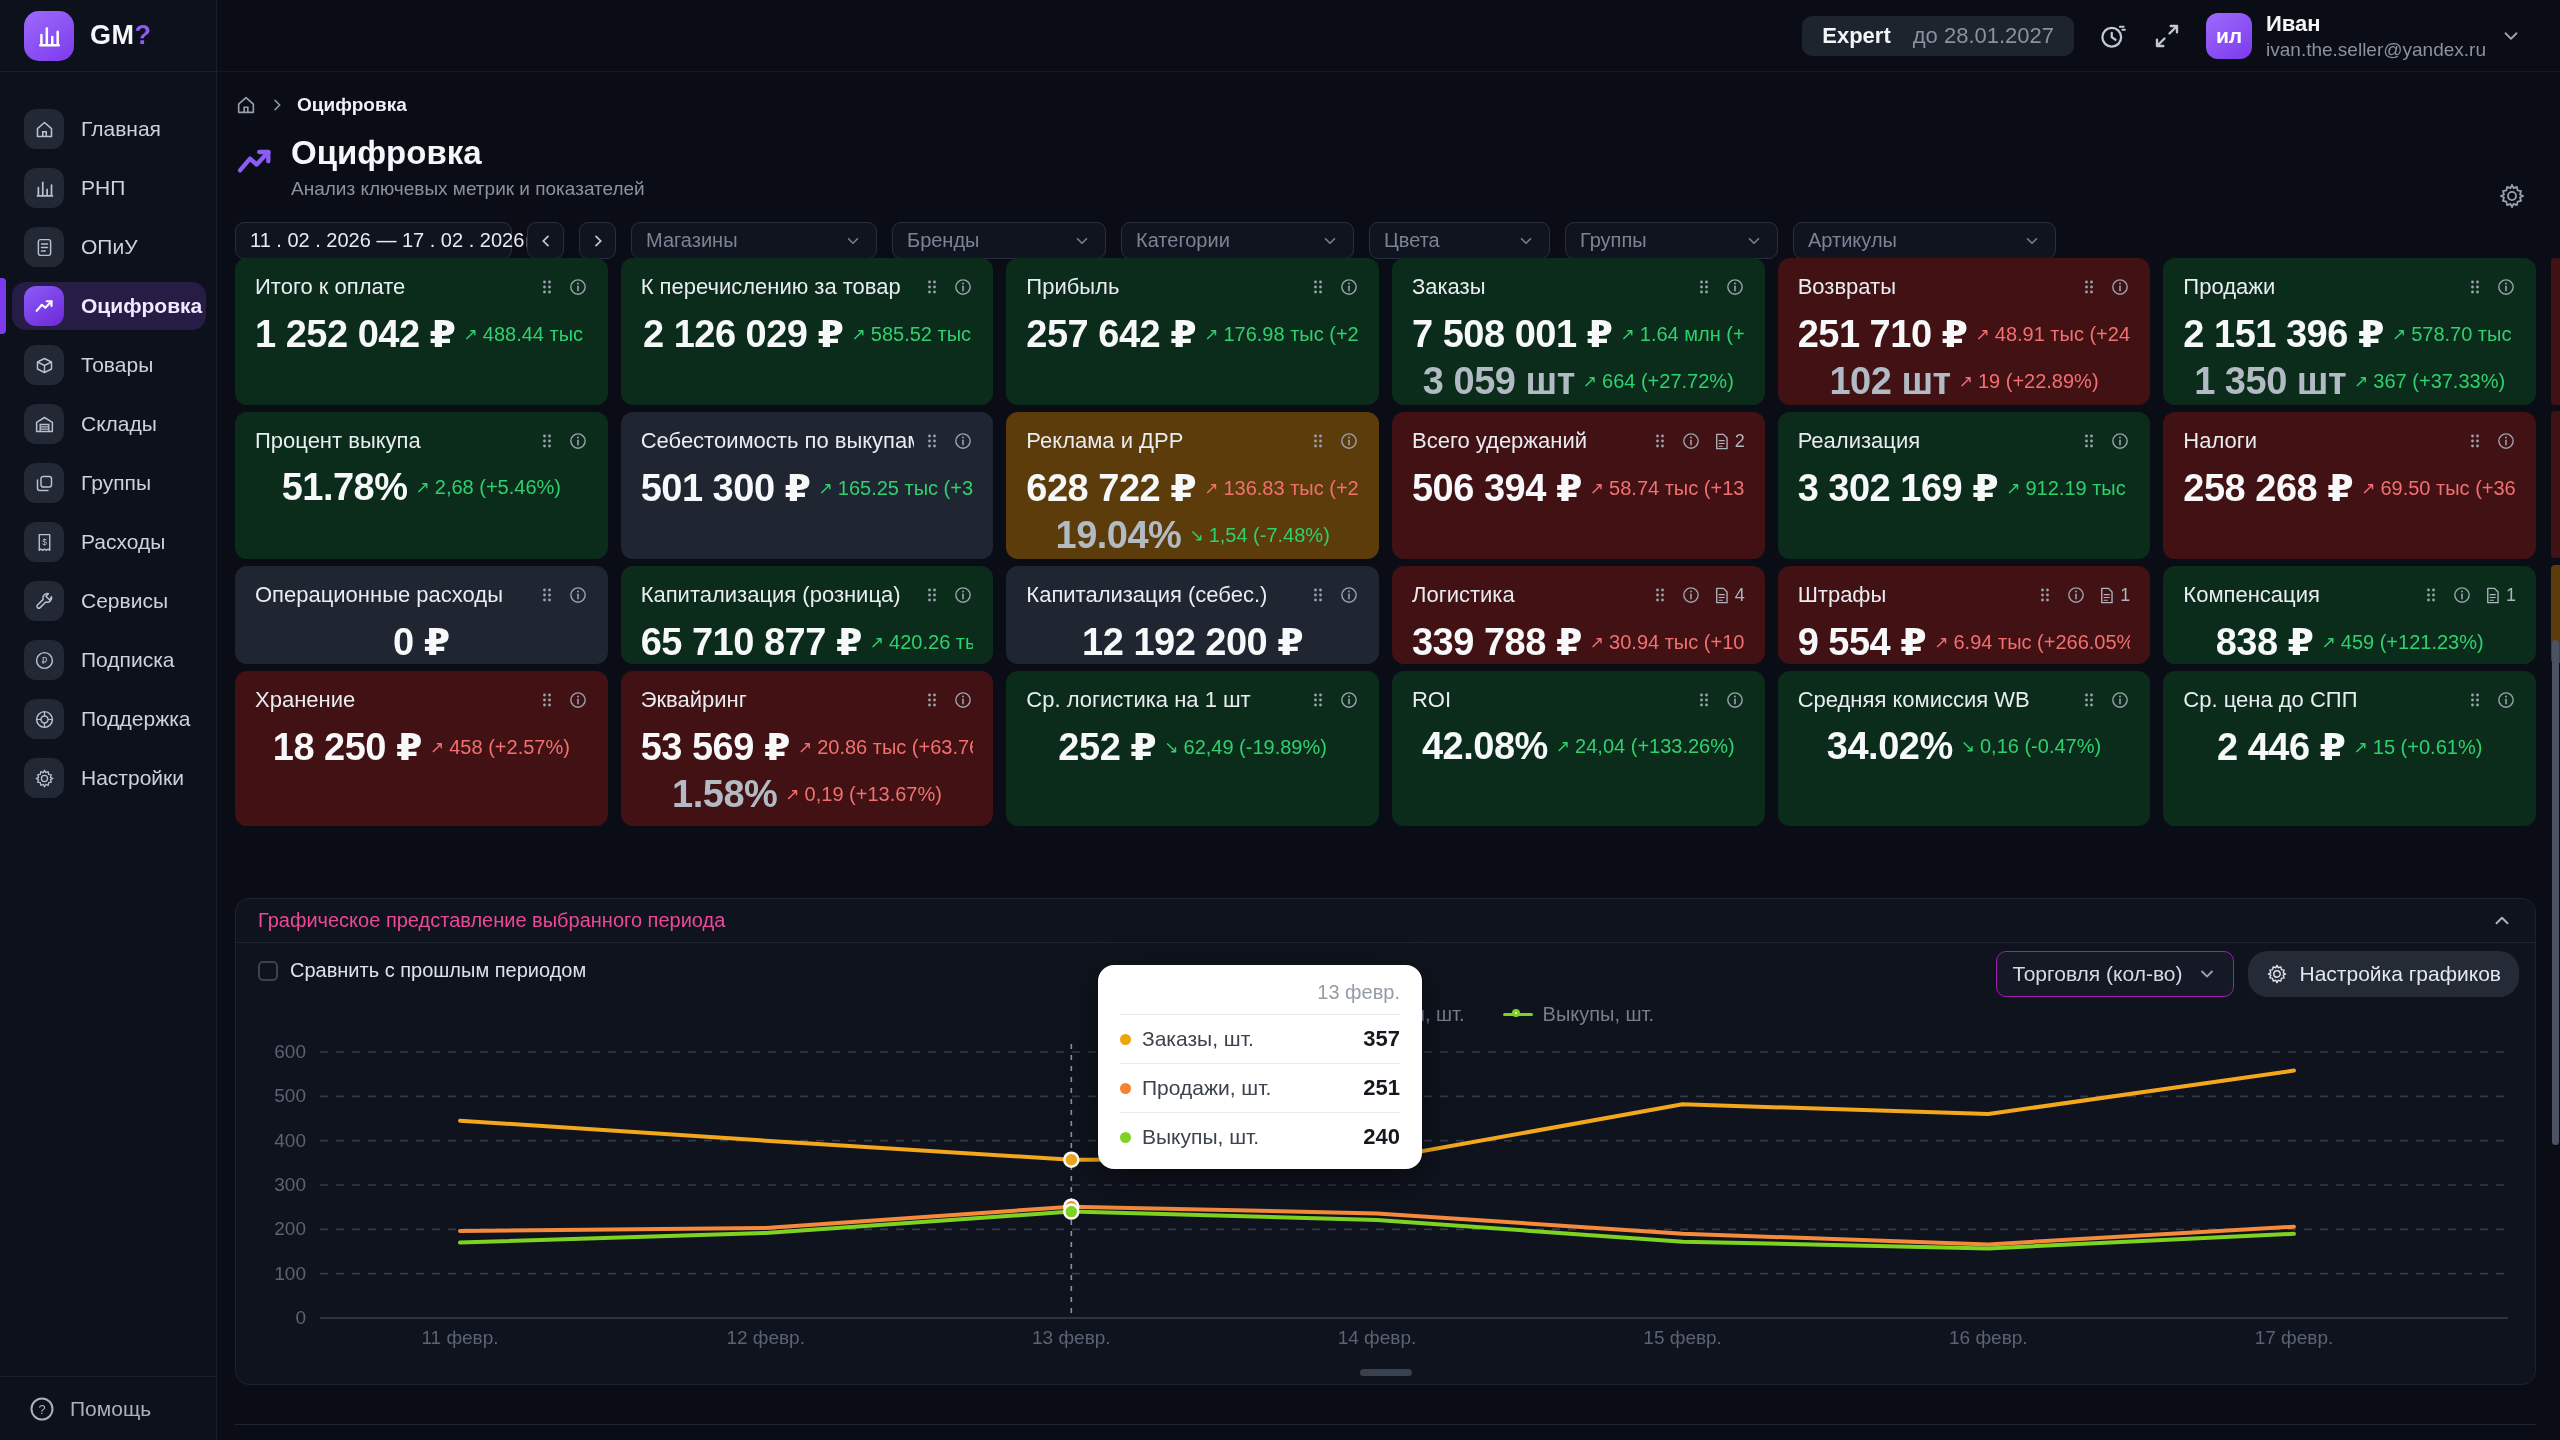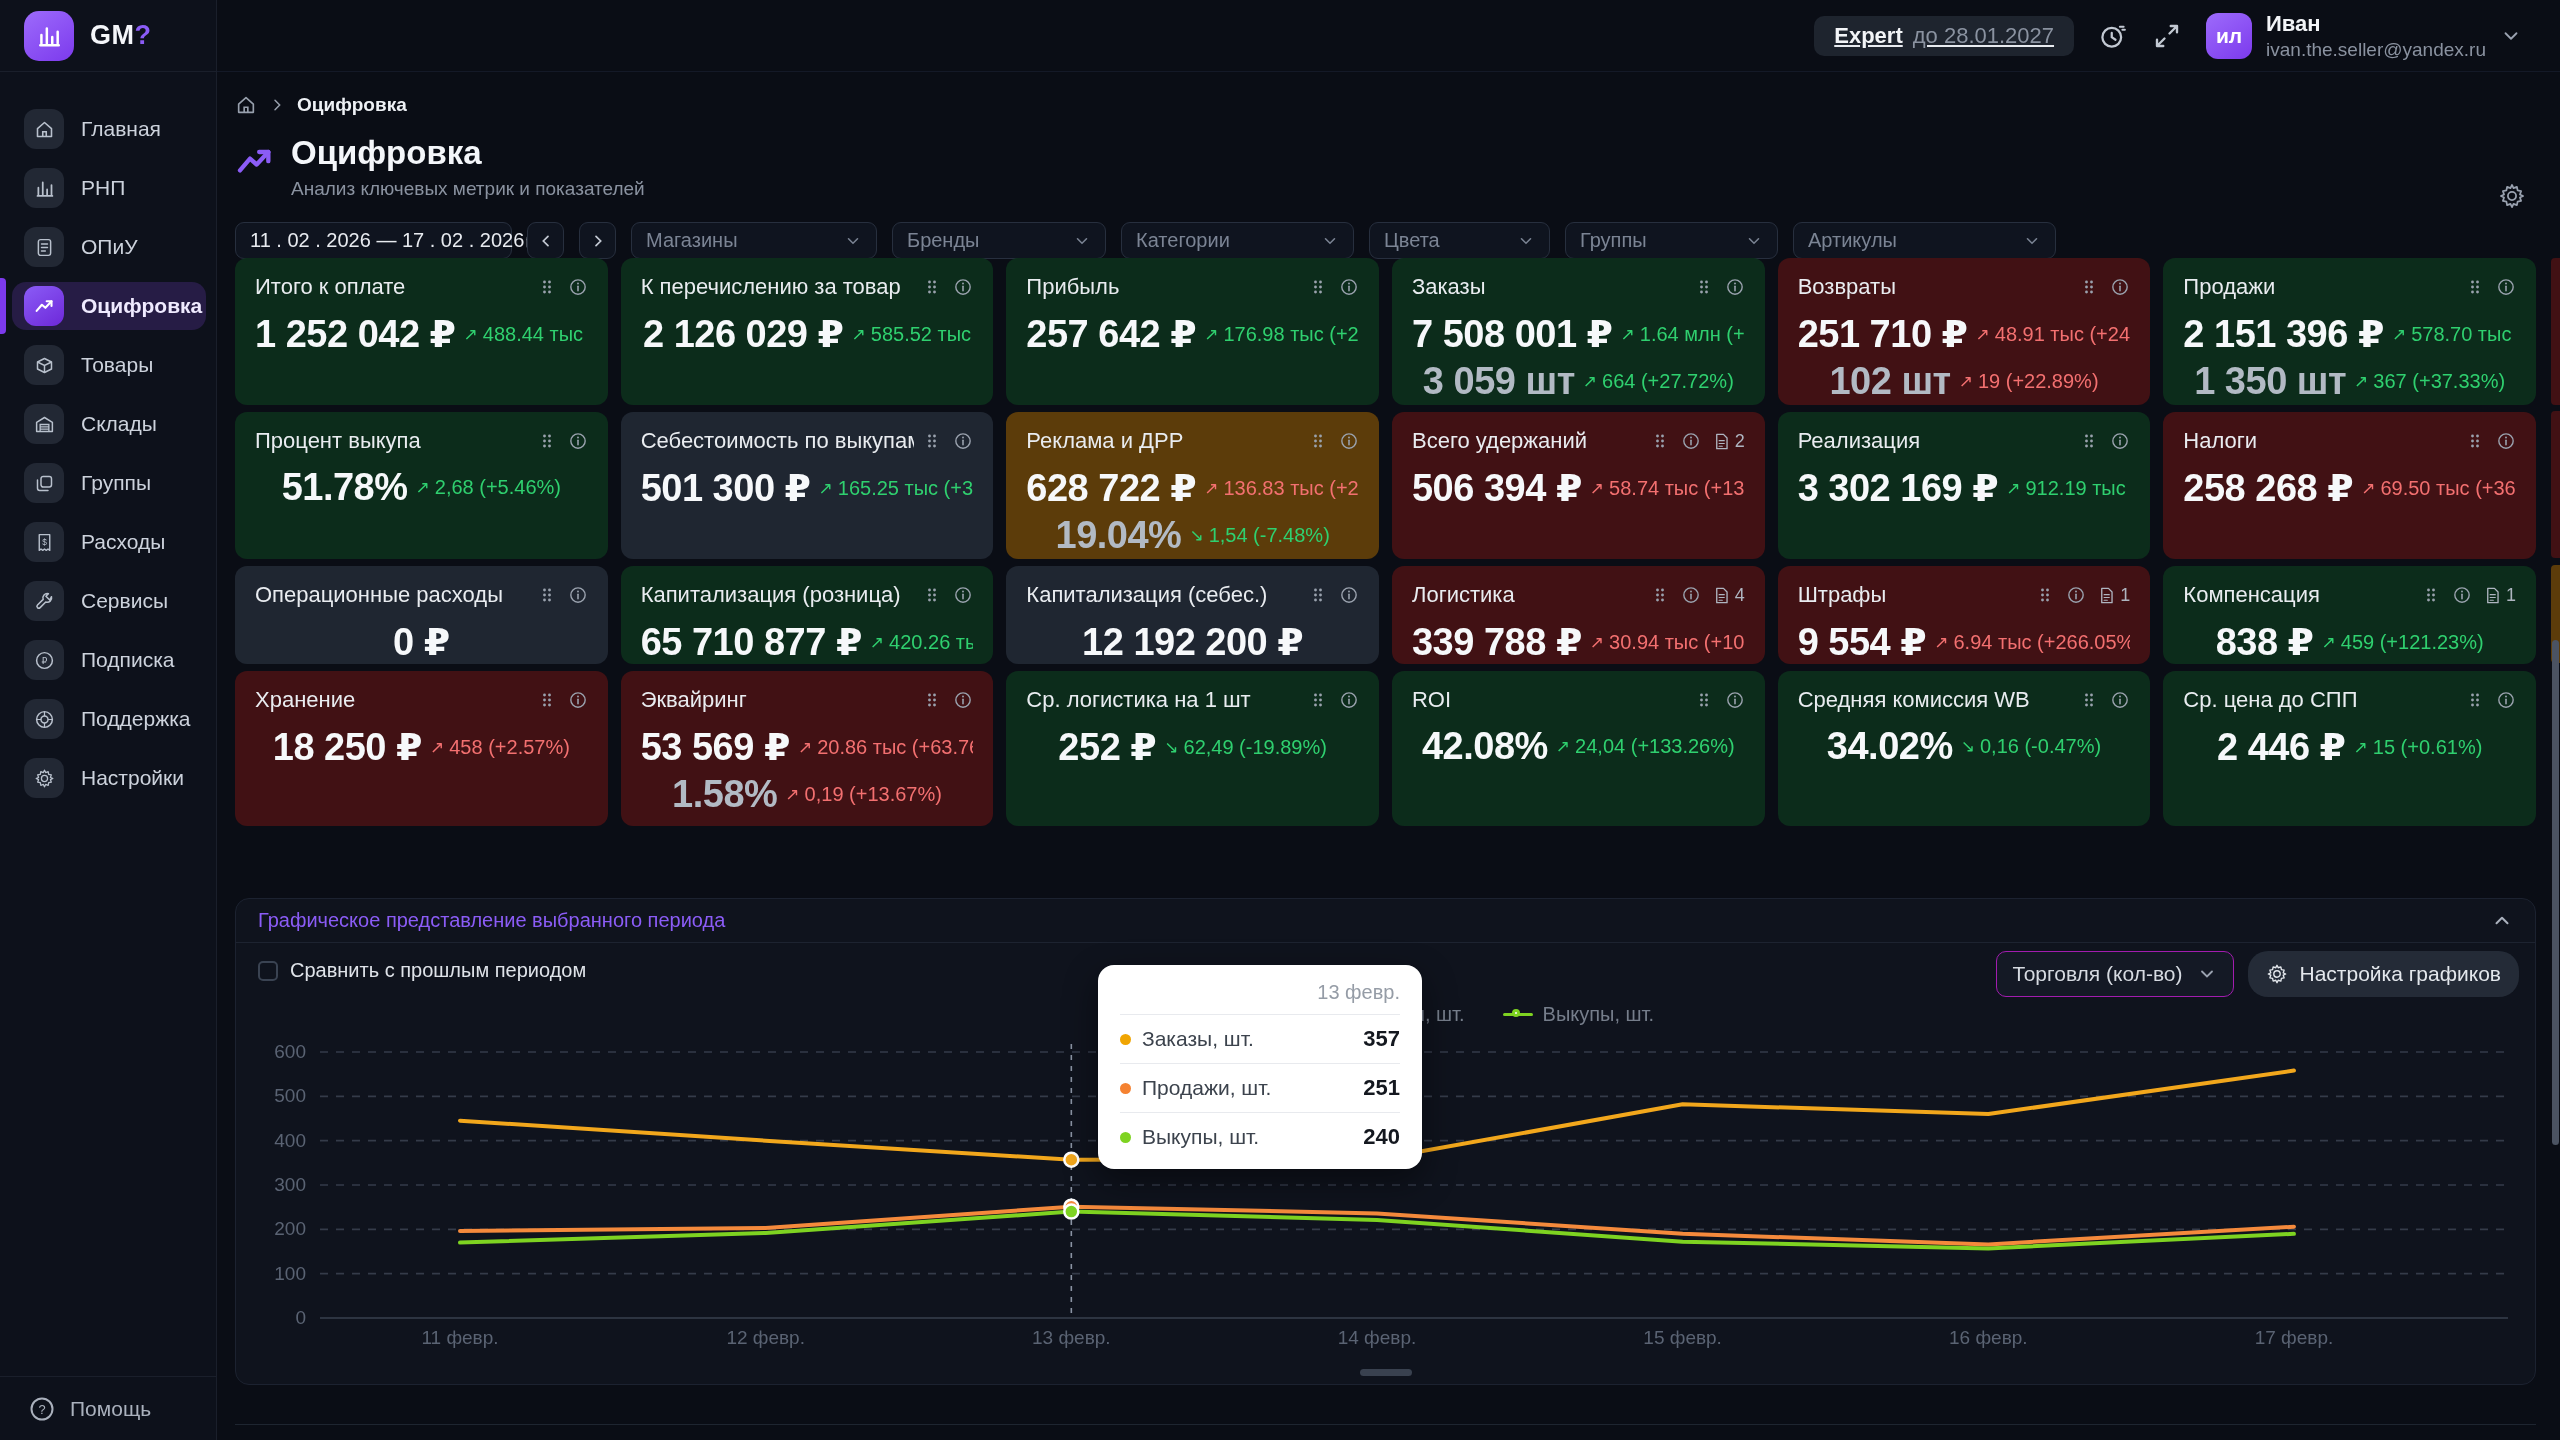--- a/index.html
+++ b/index.html
@@ -35,21 +35,21 @@
   .help-row { border-top:1px solid #1a1f2b; height:64px; display:flex; align-items:center; gap:14px; padding-left:28px; color:#aab1bd; cursor:pointer; }
   .help-row svg { width:28px; height:28px; }
   .help-row .lbl { font-size:21px; }
 
   
   .topbar {
     position:absolute; left:217px; top:0; width:2343px; height:72px;
     border-bottom:1px solid #141927;
     display:flex; align-items:center; justify-content:flex-end; gap:24px; padding-right:38px;
   }
-  .plan-badge { background:#1e242e; border-radius:10px; height:40px; display:flex; align-items:center; gap:10px; padding:16px 20px; cursor:pointer;text-decoration:underline; }
+  .plan-badge { background:#1e242e; border-radius:10px; height:40px; display:flex; align-items:center; gap:22px; padding:16px 20px; cursor:pointer; }
   .plan-badge .nm { font-size:22px; font-weight:700; color:#f2f4f7; }
   .plan-badge .until { font-size:22px; color:#8a92a0; }
   .hicon { color:#c2c8d2; width:30px; height:30px; cursor:pointer; }
   .hicon svg { width:30px; height:30px; }
   .user-box { display:flex; align-items:center; gap:14px; cursor:pointer; }
   .avatar { width:46px; height:46px; border-radius:12px; background:linear-gradient(145deg,#9d6bfb,#7c3aed); color:#fff; font-size:21px; font-weight:700; display:flex; align-items:center; justify-content:center; }
   .user-meta .nm { font-size:22px; font-weight:700; color:#f2f4f7; }
   .user-meta .em { font-size:19px; color:#8a92a0; margin-top:2px; }
   .chev { color:#9aa2b0; }
   .chev svg { width:22px; height:22px; }
@@ -103,21 +103,21 @@
   .chg-green { color:#2fd06f; }
   .chg-red { color:#f37070; }
 
   
   .sliver { position:absolute; right:0; width:9px; border-radius:4px 0 0 4px; }
   .scroll-thumb { position:absolute; right:1px; top:640px; width:7px; height:505px; border-radius:4px; background:#4b5362; cursor:pointer; }
 
   
   .chart-panel { position:absolute; left:18px; top:826px; width:2301px; height:487px; background:#0f131d; border:1px solid #1c2230; border-radius:14px; }
   .panel-header { position:absolute; left:0; right:0; top:0; height:44px; border-bottom:1px solid #1d2330; display:flex; align-items:center; justify-content:space-between; padding:0 22px; }
-  .panel-title { font-size:20px; color:#8b5cf6; }
+  .panel-title { font-size:20px; color:#ec4899; }
   .collapse-chev { color:#aab1bd; cursor:pointer; }
   .collapse-chev svg { width:22px; height:22px; }
   .compare-row { position:absolute; left:22px; top:60px; display:flex; align-items:center; gap:12px; cursor:pointer; }
   .checkbox { width:20px; height:20px; border:2px solid #3a4352; border-radius:5px; background:transparent; }
   .compare-row .lbl { font-size:20px; color:#dfe3e9; }
   .panel-controls { position:absolute; right:16px; top:52px; display:flex; align-items:center; gap:14px; }
   .metric-select { width:238px; height:46px; background:#141925; border:1px solid #a21caf; border-radius:10px; display:flex; align-items:center; justify-content:space-between; padding:0 16px; color:#d6dae1; font-size:21px; cursor:pointer; }
   .metric-select svg { width:20px; height:20px; color:#9aa2b0; }
   .settings-btn { height:46px; background:#242b37; border-radius:20px; display:flex; align-items:center; gap:12px; padding:0 18px; font-size:21px; color:#e3e7ec; cursor:pointer; }
   .settings-btn svg { width:22px; height:22px; }

